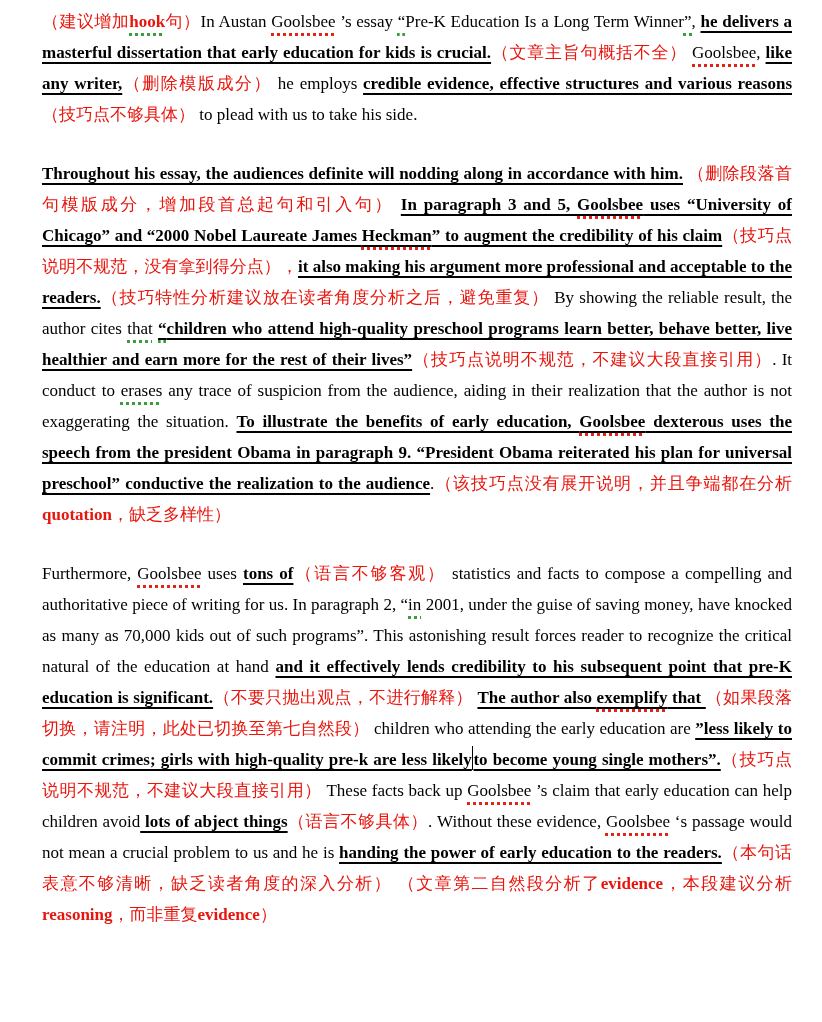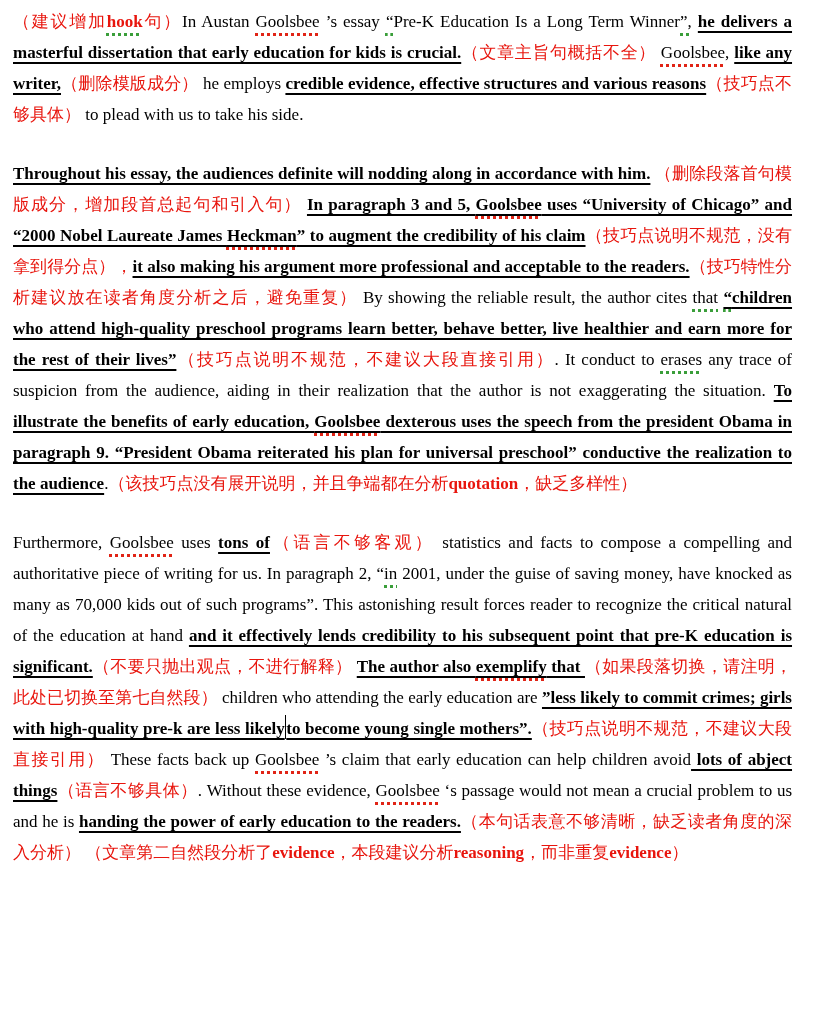--- a/index.html
+++ b/index.html
@@ -1,20 +1,20 @@
 <!DOCTYPE html>
 <html><head>
 <meta charset="utf-8">
 <style>
   html, body { margin: 0; padding: 0; background: #ffffff; }
   .page {
     width: 822px;
     min-height: 1022px;
     box-sizing: border-box;
-    padding: 6px 30px 14px 13px;
+    padding: 6px 30px 14px 42px;
     background: #ffffff;
     font-family: "Liberation Serif", serif;
     font-size: 17px;
     line-height: 31px;
     color: #000000;
     text-align: justify;
   }
   .page p { margin: 0 0 28px 0; }
   .page p:last-child { margin-bottom: 0; }
 

